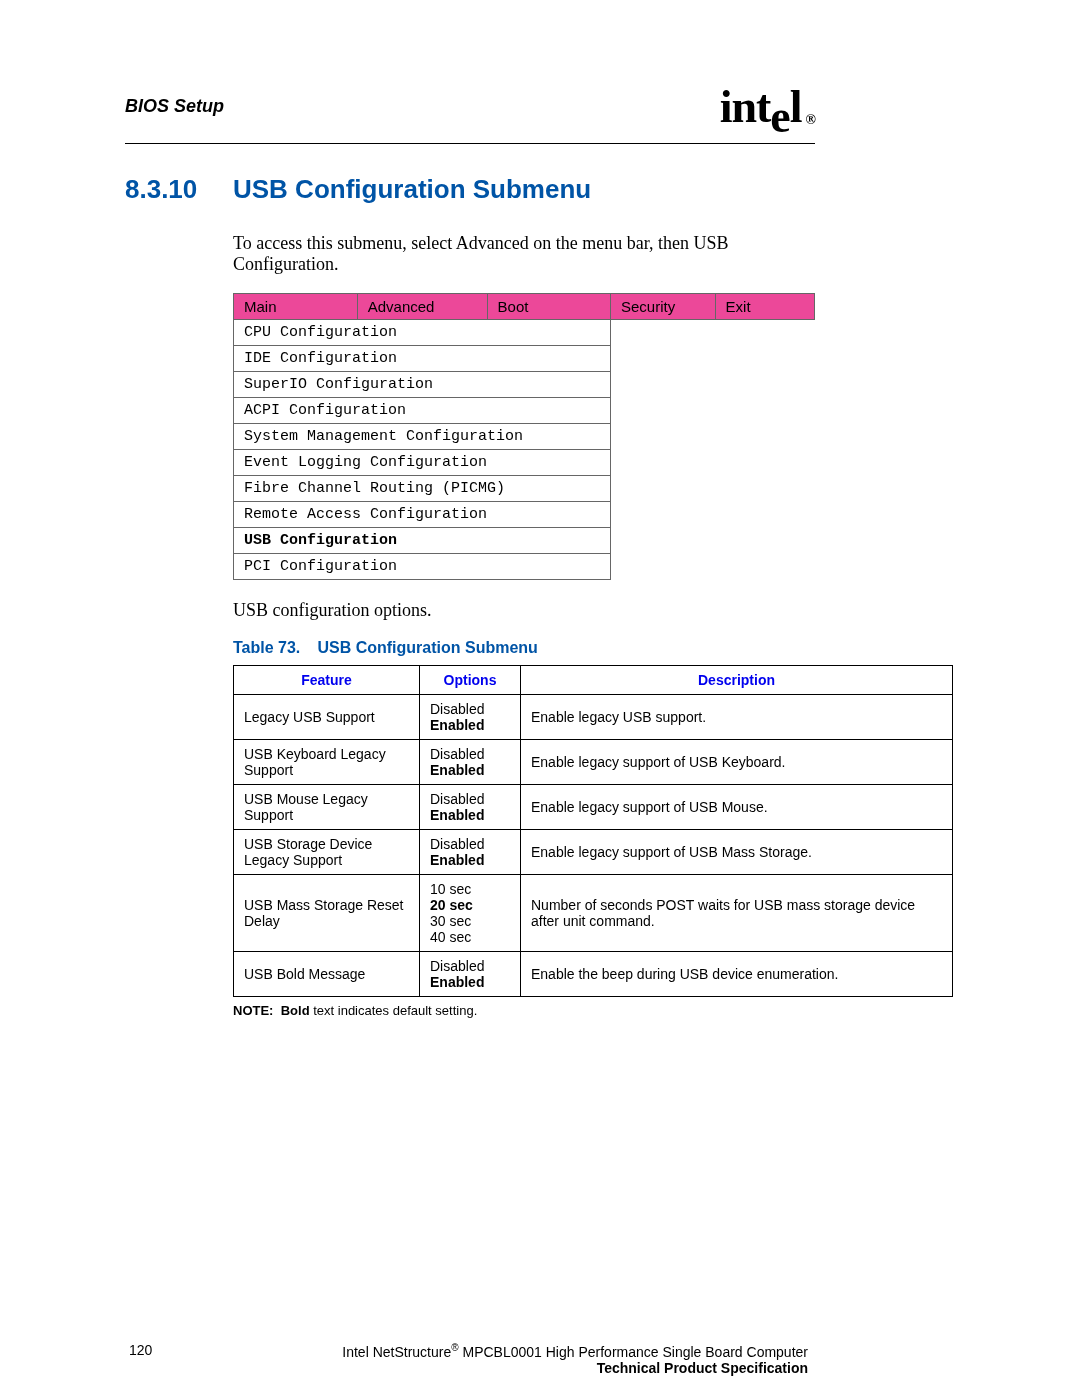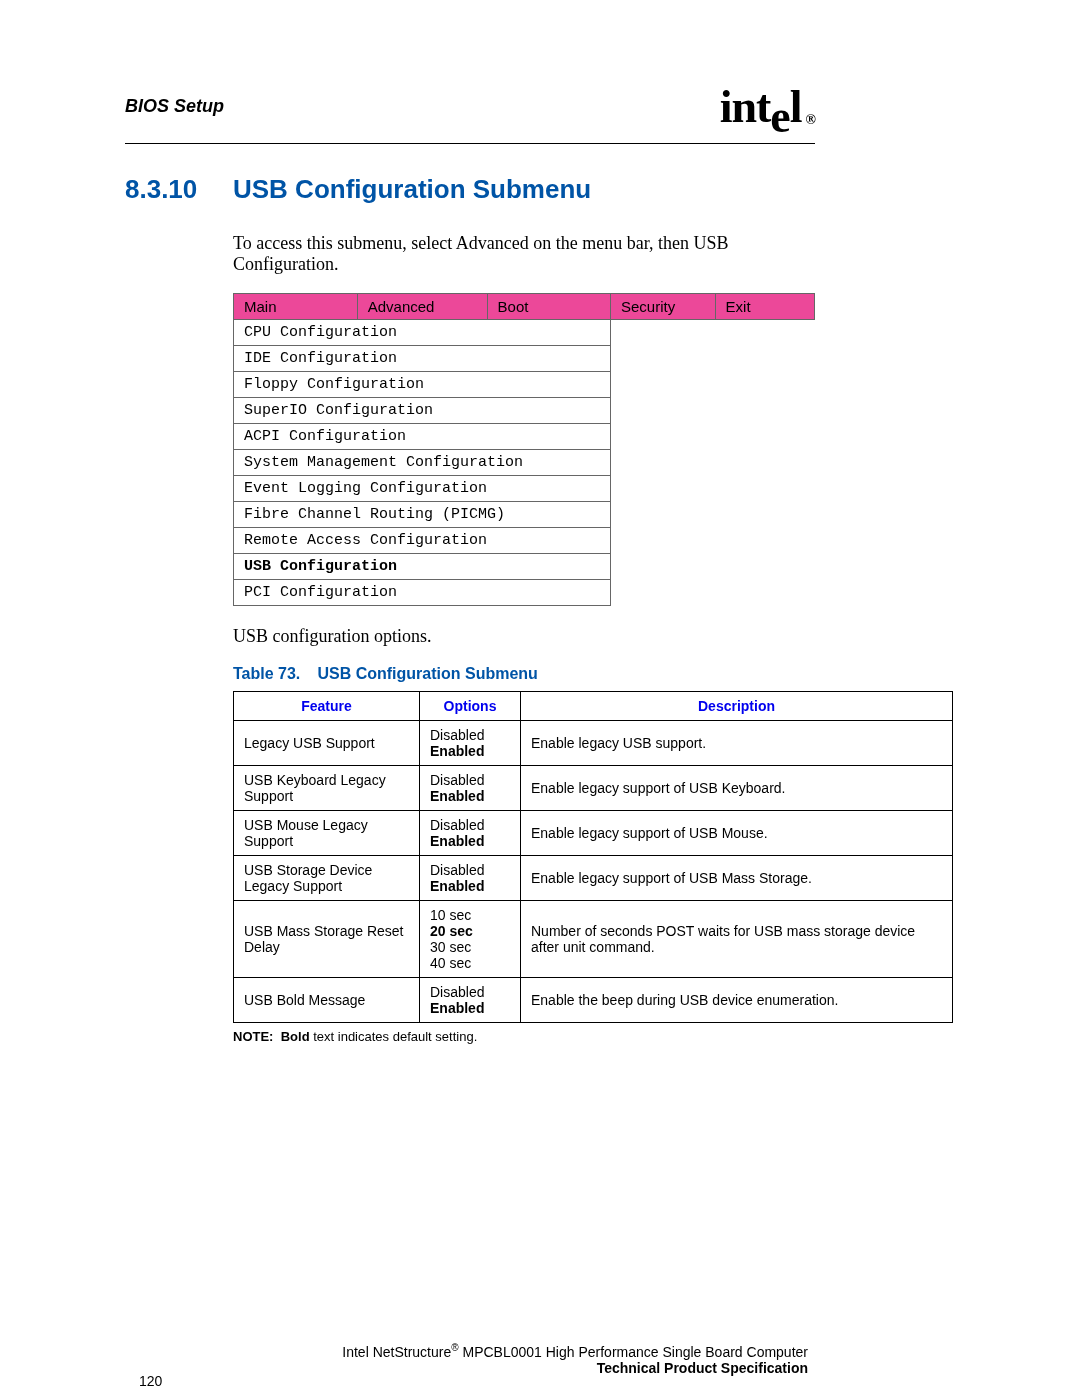--- a/index.html
+++ b/index.html
@@ -132,21 +132,21 @@
     font-size: 13px;
   }
   .note .nb { font-weight: bold; }
   .footer {
     position: absolute;
     bottom: 55px;
     left: 125px;
     right: 125px;
     font-size: 14px;
   }
-  .footer .pn { position: absolute; left: 14px; margin-top: 31px; }
+  .footer .pn { position: absolute; left: 4px; }
   .footer .right { position: absolute; right: 7px; text-align: right; }
   .footer .right .line2 { font-weight: bold; }
   .footer sup { font-size: 10px; }
 </style>
 </head>
 <body>
 
 <div class="page">
 
   <div class="header-row">
@@ -177,23 +177,20 @@
     </tr>
     </tbody>
       <tbody id="menu-items">
         <tr class="subrow">
           <td colspan="3" class="mono">CPU Configuration</td>
         </tr>
         <tr class="subrow">
           <td colspan="3" class="mono">IDE Configuration</td>
         </tr>
         <tr class="subrow">
-          <td colspan="3" class="mono">Floppy Configuration</td>
-        </tr>
-        <tr class="subrow">
           <td colspan="3" class="mono">SuperIO Configuration</td>
         </tr>
         <tr class="subrow">
           <td colspan="3" class="mono">ACPI Configuration</td>
         </tr>
         <tr class="subrow">
           <td colspan="3" class="mono">System Management Configuration</td>
         </tr>
         <tr class="subrow">
           <td colspan="3" class="mono">Event Logging Configuration</td>

